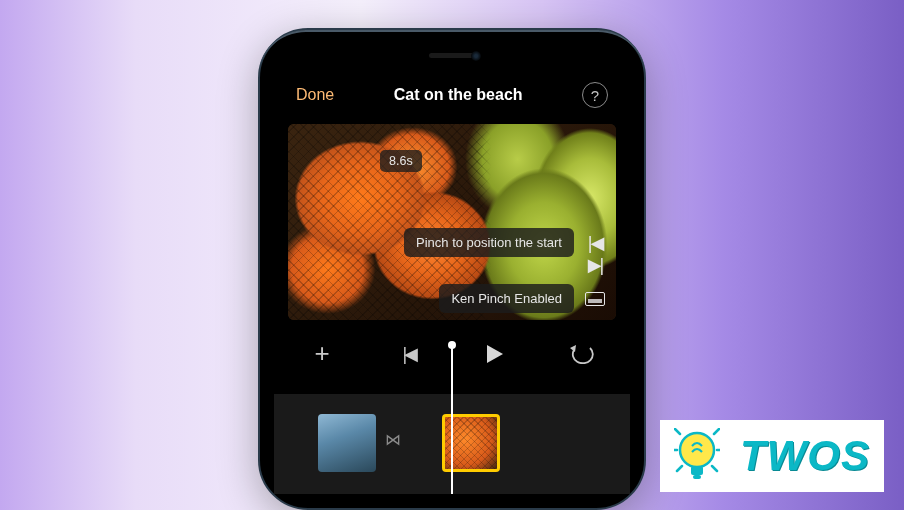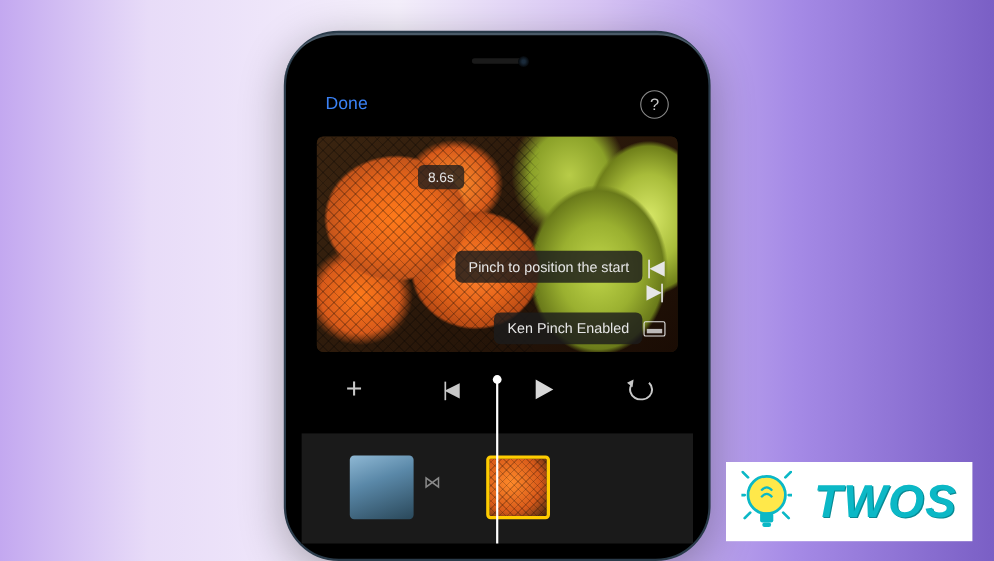--- a/index.html
+++ b/index.html
@@ -65,21 +65,21 @@
     background: radial-gradient(circle, #1a2a3a 20%, #000 80%);
   }
 
   .topbar {
     display: flex;
     align-items: center;
     justify-content: space-between;
     padding: 38px 22px 12px 22px;
     color: #fff;
   }
-  .done { font-size: 16px; color: #3b82f6; font-weight: 400; }
+  .done { font-size: 16px; color: #fdba74; font-weight: 400; }
   .title { font-size: 16px; font-weight: 600; color: #fff; }
   .help-btn {
     width: 26px; height: 26px;
     border: 1.6px solid #8a8a8a;
     border-radius: 50%;
     display: flex; align-items: center; justify-content: center;
     color: #c4c4c4;
     font-size: 15px;
   }
 
@@ -123,20 +123,21 @@
     padding: 4px 9px;
     border-radius: 5px;
     margin-top: 16px;
   }
 
   .tip-row {
     position: absolute;
     right: 10px;
     display: flex;
     align-items: center;
+    gap: 10px;
   }
   .tip-pinch { top: 104px; }
   .tip-ken { top: 160px; }
   .tip-label {
     background: rgba(28,28,28,0.82);
     color: #e6e6e6;
     font-size: 13px;
     padding: 7px 12px;
     border-radius: 6px;
     white-space: nowrap;
@@ -239,20 +240,21 @@
 <div class="phone">
   <div class="bezel-line"></div>
   <div class="screen">
     <div class="notch">
       <div class="speaker"></div>
       <div class="cam"></div>
     </div>
 
     <div class="topbar">
       <div class="done">Done</div>
+      <div class="title">Cat on the beach</div>
       <div class="help-btn">
         <span>?</span>
       </div>
     </div>
 
     <div class="preview">
       <div class="fruit-bg"></div>
       <div class="mesh"></div>
 
       <div class="duration-badge">8.6s</div>

